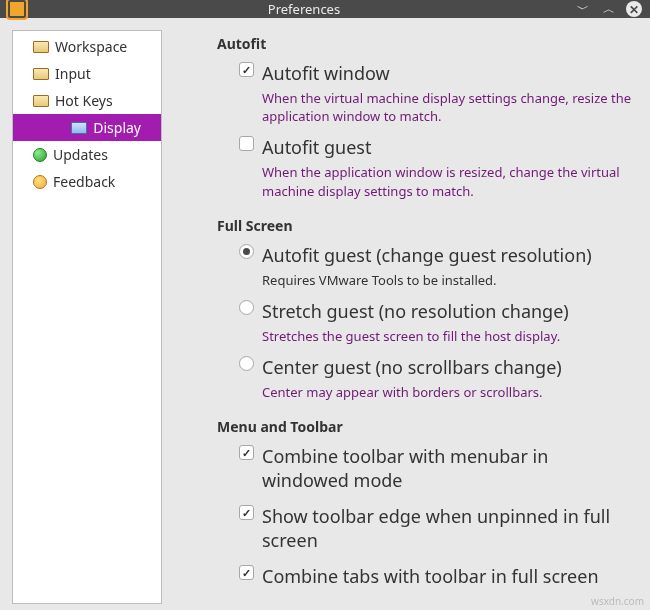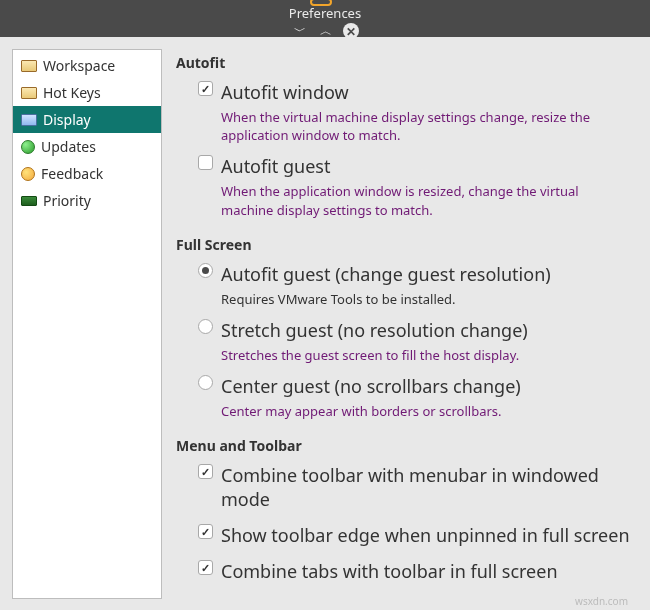--- a/index.html
+++ b/index.html
@@ -21,21 +21,20 @@
     flex-direction: column;
   }
   .titlebar {
     height: 37px;
     background: #4a4a4a;
     color: #eaeaea;
     display: flex;
     align-items: center;
     padding: 0 8px;
     font-size: 13px;
-    flex-direction: column;
   }
   .titlebar .app-icon {
     width: 18px; height: 18px;
     background: #f2a52b;
     border: 2px solid #4a4a4a;
     outline: 2px solid #f2a52b;
     border-radius: 2px;
     margin-right: 8px;
     display: inline-block;
   }
@@ -72,27 +71,28 @@
     width: 150px;
     background: #fff;
     border: 1px solid #bdbdbd;
     padding: 2px 0;
     overflow: auto;
   }
   .side-item {
     display: flex;
     align-items: center;
     gap: 6px;
-    padding: 4px 8px;
+    padding: 4px 20px;
     font-size: 14px;
     cursor: pointer;
   }
   .side-item.selected {
-    background: #0f766e;
+    background: #a21caf;
     color: #fff;
+    justify-content: flex-end;
   }
   .side-icon {
     width: 16px; height: 12px;
     display: inline-block;
     border: 1px solid #996a2a;
     border-radius: 1px;
     background: linear-gradient(#fbe8b2,#e9c978);
     position: relative;
   }
   .side-item.selected .side-icon { border-color:#4a6fa0; background: linear-gradient(#cfe3ff,#8fb8f0); }
@@ -102,20 +102,21 @@
     background: linear-gradient(#cfe3ff,#8fb8f0);
   }
   .side-icon.updates { background: radial-gradient(circle at 30% 30%, #8df08d,#2a9b2a); border-color:#2a7a2a; border-radius:50%; width:14px; height:14px;}
   .side-icon.feedback { background: radial-gradient(circle at 35% 35%, #ffe27a,#f3a93e); border-color:#b07218; border-radius:50%; width:14px; height:14px;}
   .side-icon.memory { background: linear-gradient(#5ab25a,#2a7a2a); border-color:#1e5e1e; width:16px; height:10px;}
   .side-icon.priority { background: linear-gradient(#3a8a3a,#1e5e1e); border-color:#134a13; width:16px; height:10px;}
   .main {
     flex: 1;
     padding: 0 6px 0 0;
     overflow: auto;
+    margin-left: 41px;
   }
   .section-heading {
     font-weight: bold;
     font-size: 14px;
     color: #333;
     margin: 4px 0 8px 0;
   }
   .option-row {
     display: flex;
     align-items: flex-start;
@@ -168,21 +169,21 @@
     border-radius: 3px;
     font-size: 13px;
     cursor: pointer;
   }
   .btn .btn-icon {
     font-size: 12px;
     color: #666;
   }
   .watermark {
     position: absolute;
-    right: 22px;
+    right: 6px;
     bottom: 2px;
     font-size: 10px;
     color: #bbb;
   }
 </style>
 </head>
 <body>
 
 <div class="window">
 
@@ -198,37 +199,37 @@
 
   <div class="content">
 
     <div class="sidebar">
       <div class="side-item">
         <span class="side-icon"></span>
         <span>Workspace</span>
       </div>
       <div class="side-item">
         <span class="side-icon"></span>
+        <span>Input</span>
+      </div>
+      <div class="side-item">
+        <span class="side-icon"></span>
         <span>Hot Keys</span>
       </div>
       <div class="side-item selected">
         <span class="side-icon display"></span>
         <span>Display</span>
       </div>
       <div class="side-item">
         <span class="side-icon updates"></span>
         <span>Updates</span>
       </div>
       <div class="side-item">
         <span class="side-icon feedback"></span>
         <span>Feedback</span>
-      </div>
-      <div class="side-item">
-        <span class="side-icon priority"></span>
-        <span>Priority</span>
       </div>
     </div>
 
     <div class="main">
 
       <div class="group">
         <div class="section-heading">Autofit</div>
 
         <div class="option-row">
           <span class="checkbox checked"></span>

